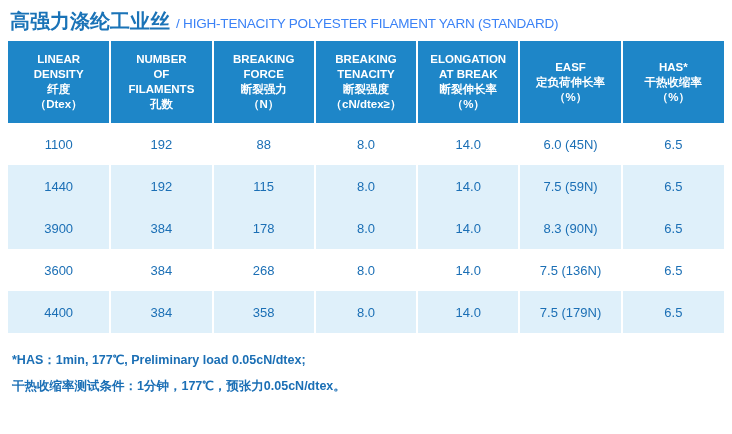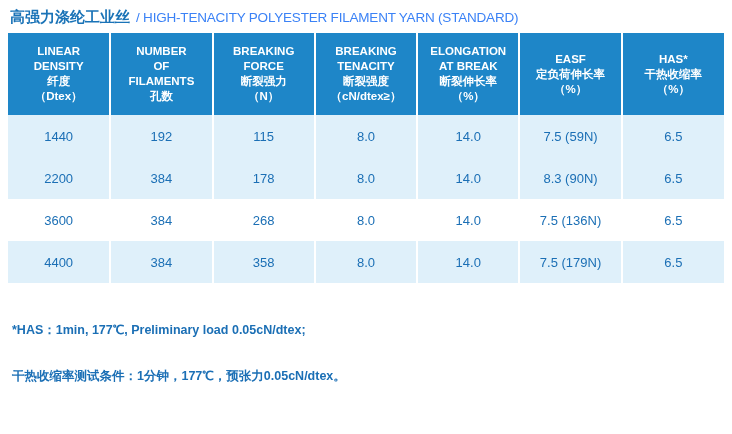--- a/index.html
+++ b/index.html
@@ -22,21 +22,21 @@
     padding: 6px 8px 0 8px;
   }
   .title-row {
     display: flex;
     align-items: baseline;
     gap: 6px;
     padding: 2px 2px 6px 2px;
     white-space: nowrap;
   }
   .title-cn {
-    font-size: 15px;
+    font-size: 20px;
     font-weight: bold;
     color: #1a73b7;
     letter-spacing: 0px;
   }
   .title-en {
     font-size: 13.5px;
     color: #3b82f6;
     letter-spacing: -0.2px;
   }
   table.spec {
@@ -68,21 +68,21 @@
   table.spec td:last-child { border-right: none; }
   table.spec tbody tr.odd td { background: #ffffff; }
   table.spec tbody tr.even td { background: #dff0fa; margin-top: 36px; }
   .hdr-line { display: block; }
   .footnotes {
     padding: 14px 4px 0 4px;
     font-size: 12.5px;
     color: #1b6fb5;
     line-height: 26px;
   }
-  .footnote { white-space: nowrap; font-weight: bold; margin-top: 20px; }
+  .footnote { white-space: nowrap; font-weight: bold; }
   .footnote.cn { font-weight: bold; }
 </style>
 </head>
 <body>
 
 <div class="page">
 
   <div class="title-row">
     <span class="title-cn">高强力涤纶工业丝</span>
     <span class="title-en">/ HIGH-TENACITY POLYESTER FILAMENT YARN (STANDARD)</span>
@@ -127,31 +127,40 @@
           <span class="hdr-line">（%）</span>
         </th>
         <th>
           <span class="hdr-line">HAS*</span>
           <span class="hdr-line">干热收缩率</span>
           <span class="hdr-line">（%）</span>
         </th>
       </tr>
     </thead>
     <tbody>
+      <tr class="odd">
+        <td>1100</td>
+        <td>192</td>
+        <td>88</td>
+        <td>8.0</td>
+        <td>14.0</td>
+        <td>6.0 (45N)</td>
+        <td>6.5</td>
+      </tr>
       <tr class="even">
         <td>1440</td>
         <td>192</td>
         <td>115</td>
         <td>8.0</td>
         <td>14.0</td>
         <td>7.5 (59N)</td>
         <td>6.5</td>
       </tr>
       <tr class="even">
-        <td>2200</td>
+        <td>3900</td>
         <td>384</td>
         <td>178</td>
         <td>8.0</td>
         <td>14.0</td>
         <td>8.3 (90N)</td>
         <td>6.5</td>
       </tr>
       <tr class="odd">
         <td>3600</td>
         <td>384</td>

